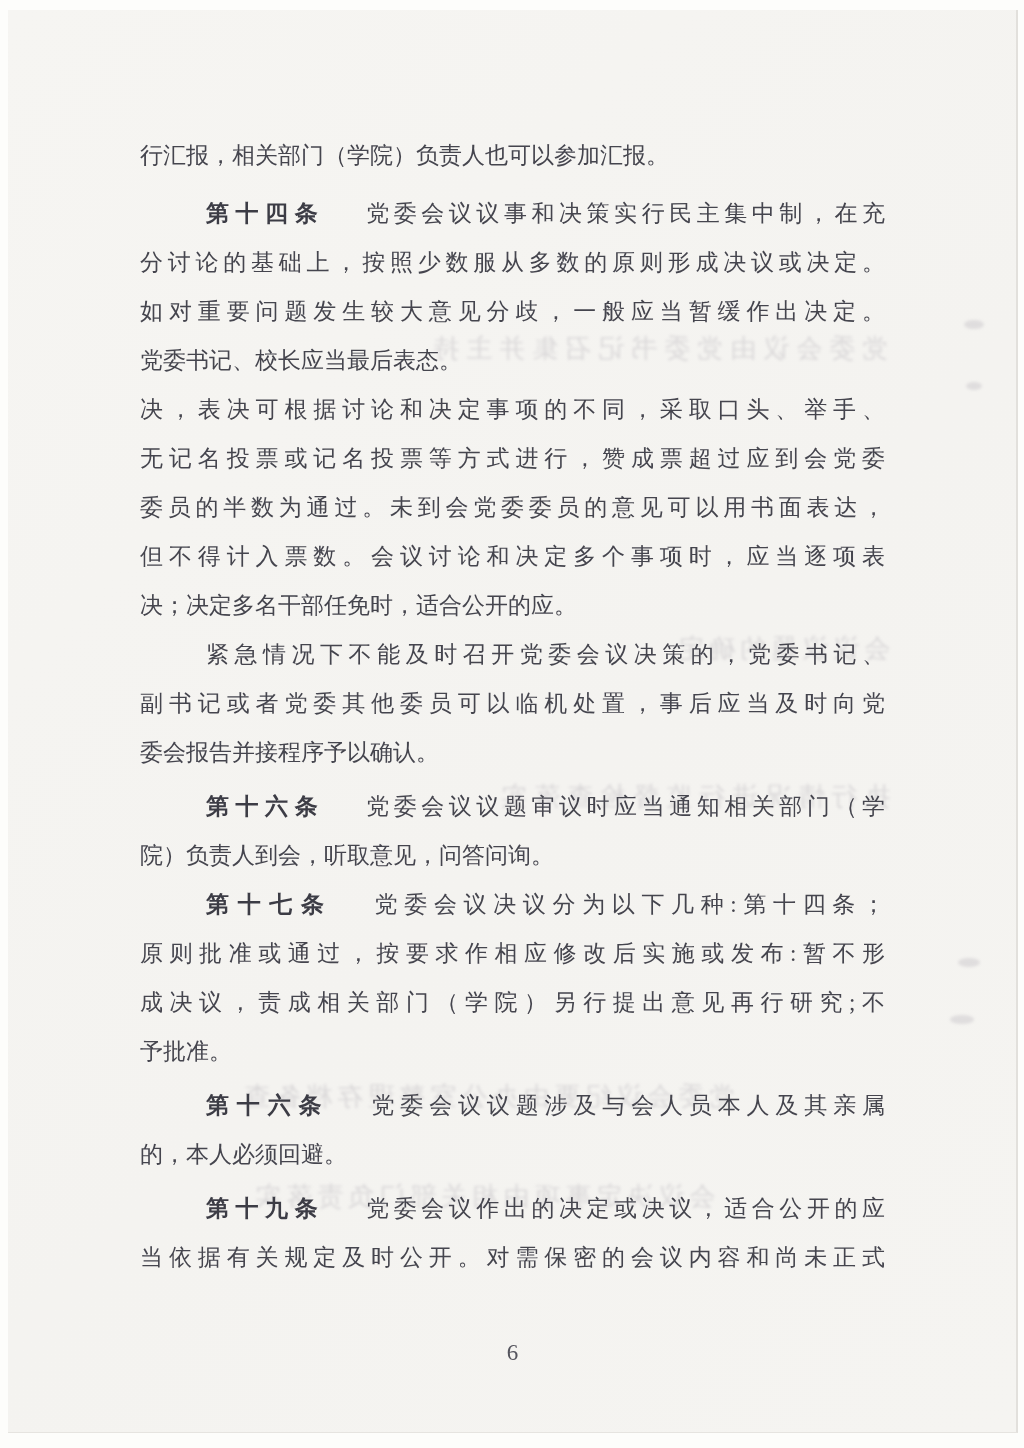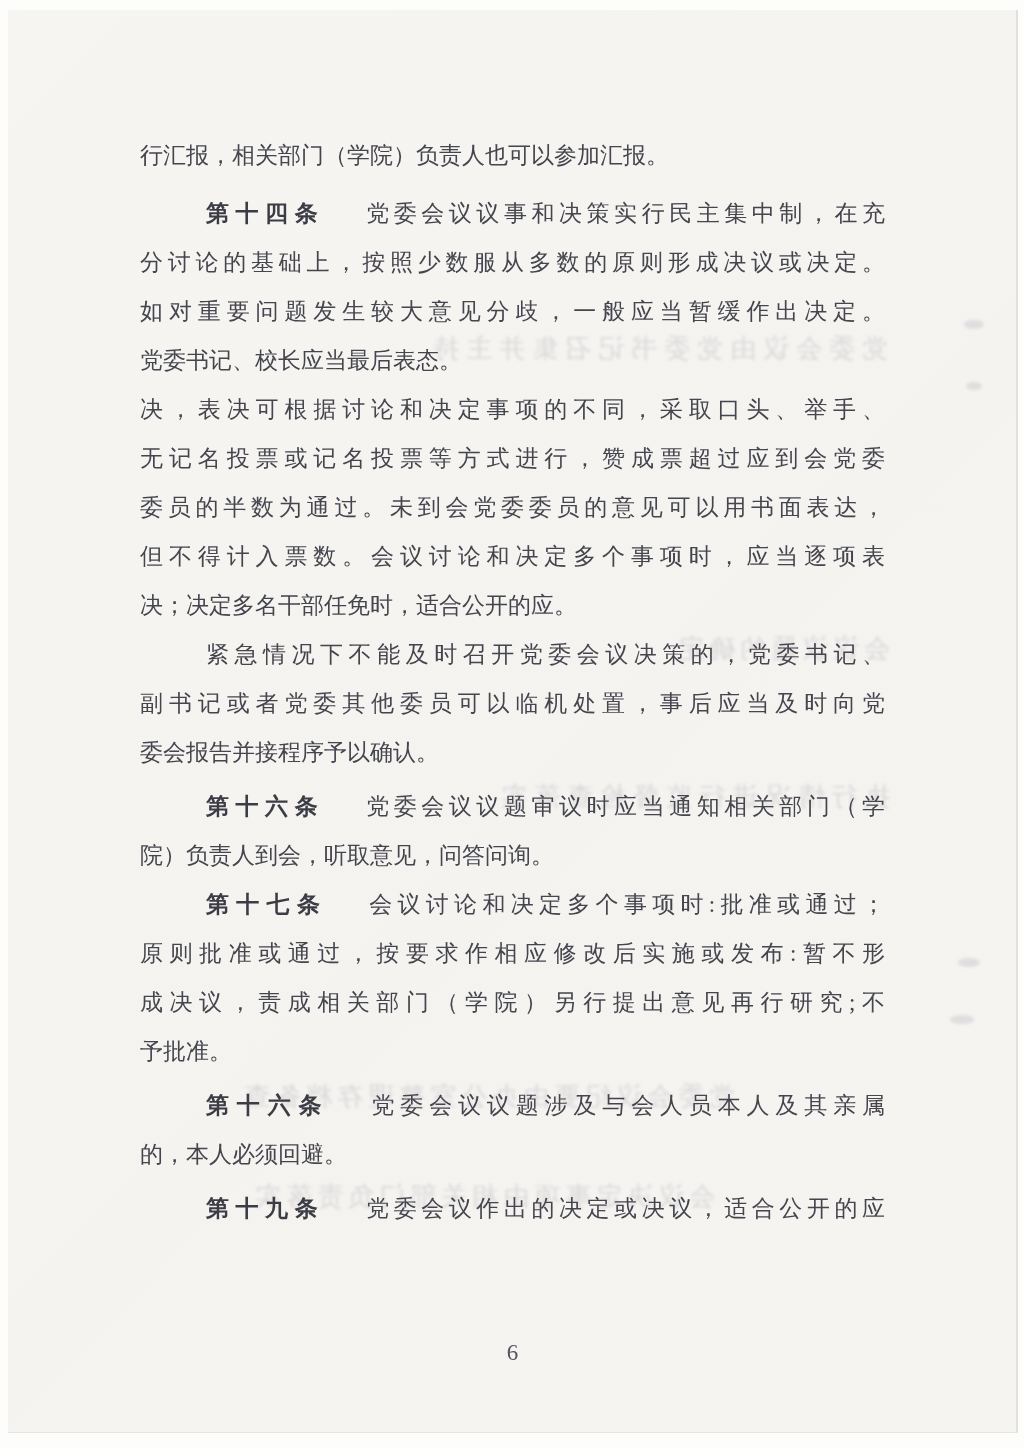--- a/index.html
+++ b/index.html
@@ -76,24 +76,25 @@
     <div class="line jl"><span>决，表决可根据讨论和决定事项的不同，采取口头、举手、</span></div>
     <div class="line jl"><span>无记名投票或记名投票等方式进行，赞成票超过应到会党委</span></div>
     <div class="line jl"><span>委员的半数为通过。未到会党委委员的意见可以用书面表达，</span></div>
     <div class="line jl"><span>但不得计入票数。会议讨论和决定多个事项时，应当逐项表</span></div>
     <div class="line"><span>决；决定多名干部任免时，适合公开的应。</span></div>
     <div class="line jl il"><span>紧急情况下不能及时召开党委会议决策的，党委书记、</span></div>
     <div class="line jl"><span>副书记或者党委其他委员可以临机处置，事后应当及时向党</span></div>
     <div class="line"><span>委会报告并接程序予以确认。</span></div>
     <div class="line jl il gap5"><span class="hd">第十六条</span><span>党委会议议题审议时应当通知相关部门（学</span></div>
     <div class="line"><span>院）负责人到会，听取意见，问答问询。</span></div>
-    <div class="line jl il"><span class="hd">第十七条</span><span>会议讨论和决定多个事项时:批准或通过；</span></div>
+    <div class="line jl il"><span class="hd">第十七条</span><span>党委会议决议分为以下几种:第十四条；</span></div>
     <div class="line jl"><span>原则批准或通过，按要求作相应修改后实施或发布:暂不形</span></div>
     <div class="line jl"><span>成决议，责成相关部门（学院）另行提出意见再行研究;不</span></div>
     <div class="line"><span>予批准。</span></div>
     <div class="line jl il gap5"><span class="hd">第十六条</span><span>党委会议议题涉及与会人员本人及其亲属</span></div>
     <div class="line"><span>的，本人必须回避。</span></div>
     <div class="line jl il gap5"><span class="hd">第十九条</span><span>党委会议作出的决定或决议，适合公开的应</span></div>
+    <div class="line jl"><span>当依据有关规定及时公开。对需保密的会议内容和尚未正式</span></div>
   </div>
 
   <div class="footer">6</div>
 
 </div>
 
 </body></html>

